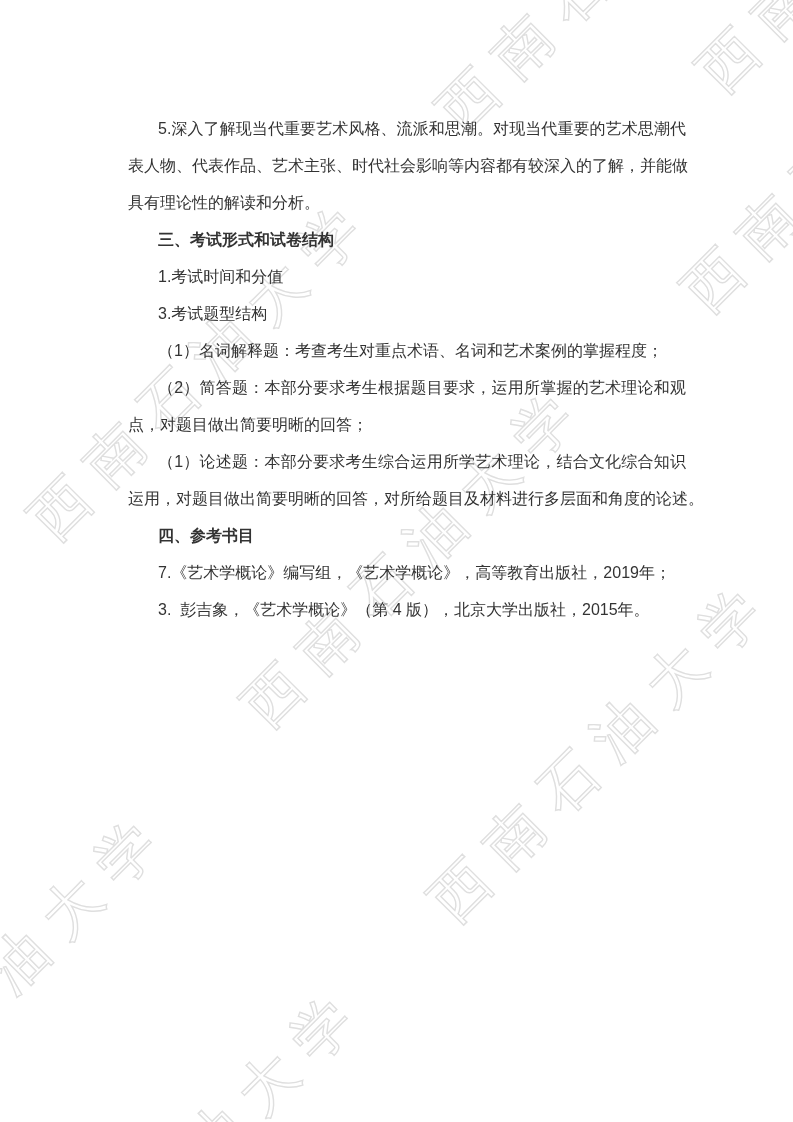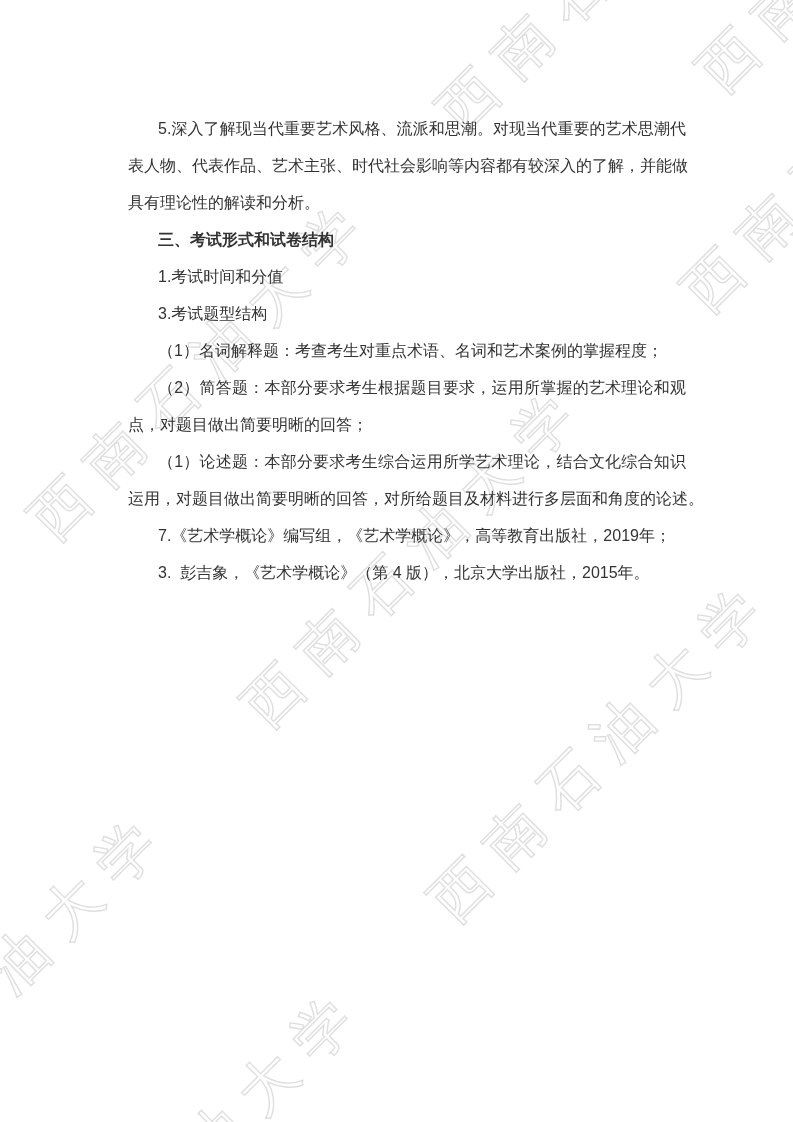--- a/index.html
+++ b/index.html
@@ -74,16 +74,17 @@
       <div class="line fill">表人物、代表作品、艺术主张、时代社会影响等内容都有较深入的了解，并能做</div>
       <div class="line">具有理论性的解读和分析。</div>
       <div class="line indent bold">三、考试形式和试卷结构</div>
       <div class="line indent">1.考试时间和分值</div>
       <div class="line indent">3.考试题型结构</div>
       <div class="line indent">（1）名词解释题：考查考生对重点术语、名词和艺术案例的掌握程度；</div>
       <div class="line indent fill">（2）简答题：本部分要求考生根据题目要求，运用所掌握的艺术理论和观</div>
       <div class="line">点，对题目做出简要明晰的回答；</div>
       <div class="line indent fill">（1）论述题：本部分要求考生综合运用所学艺术理论，结合文化综合知识</div>
       <div class="line">运用，对题目做出简要明晰的回答，对所给题目及材料进行多层面和角度的论述。</div>
+      <div class="line indent bold">四、参考书目</div>
       <div class="line indent">7.《艺术学概论》编写组，《艺术学概论》，高等教育出版社，2019年；</div>
       <div class="line indent">3.&nbsp;&nbsp;彭吉象，《艺术学概论》（第 4 版），北京大学出版社，2015年。</div>
     </div>
 </div>
 
 </body></html>

